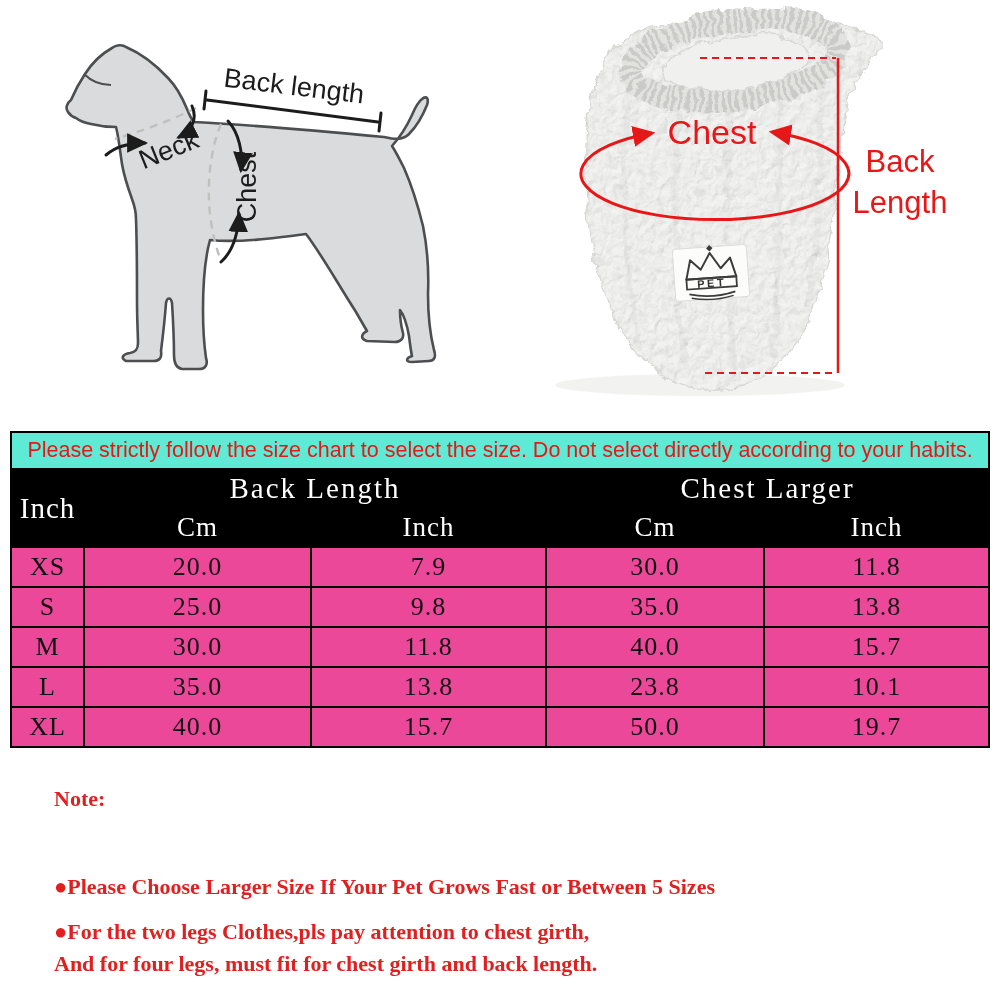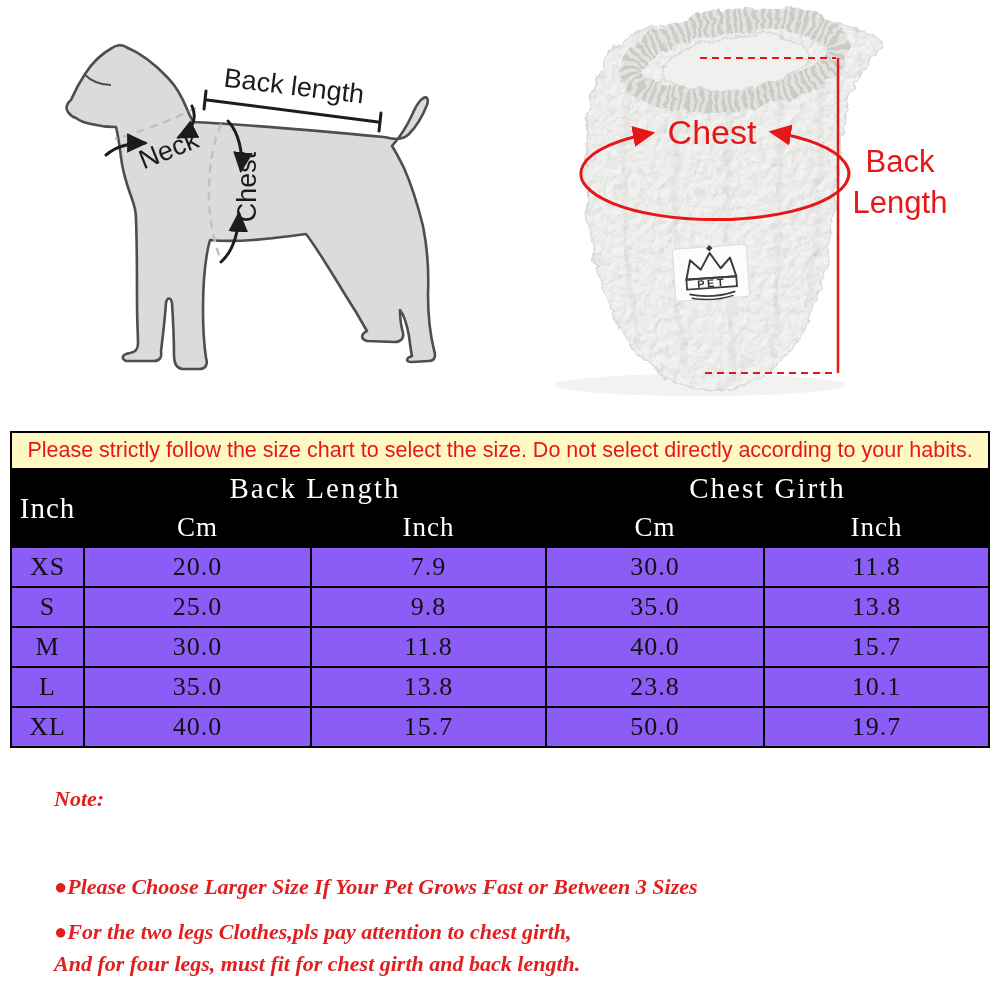--- a/index.html
+++ b/index.html
@@ -8,30 +8,30 @@
   #top-art{position:absolute;left:0;top:0;}
   text{user-select:none;}
   .lblDog{font-family:"Liberation Sans",sans-serif;fill:#1c1c1c;font-size:27px;}
   .lblRedBig{font-family:"Liberation Sans",sans-serif;fill:#e81717;}
   .tagTxt{font-family:"Liberation Sans",sans-serif;fill:#333;font-weight:bold;
           font-size:11px;letter-spacing:2.5px;}
   
   #size-table{position:absolute;left:10px;top:431px;width:978px;border-collapse:collapse;
               table-layout:fixed;font-family:"Liberation Serif",serif;}
   #size-table td{border:2px solid #000;text-align:center;vertical-align:middle;padding:0;}
-  #size-table .warn{height:35px;background:#fef9c3;color:#e81717;
+  #size-table .warn{height:35px;background:#5eead4;color:#e81717;
                     font-family:"Liberation Sans",sans-serif;font-size:21.5px;}
   #size-table .hdr{background:#000;color:#fff;font-weight:normal;}
   #size-table .grp{height:36px;font-size:29px;letter-spacing:2px;}
   #size-table .unit{height:38px;font-size:27px;letter-spacing:1px;}
   #size-table .szc{font-size:29px;letter-spacing:1px;}
-  #size-table .body td{height:38px;font-size:26px;background:#8b5cf6;color:#111;letter-spacing:1px;}
+  #size-table .body td{height:38px;font-size:26px;background:#ec4899;color:#111;letter-spacing:1px;}
   
   .note-line{position:absolute;left:54px;color:#e02020;font-family:"Liberation Serif",serif;
-             font-weight:bold;font-size:22px;white-space:nowrap;font-style:italic;}
+             font-weight:bold;font-size:22px;white-space:nowrap;}
 </style>
 </head>
 <body>
 
 <div id="stage">
 
   <svg id="top-art" width="1000" height="430" viewBox="0 0 1000 430">
     <defs>
       <marker id="arrB" viewBox="0 0 10 10" refX="8.5" refY="5" markerWidth="7" markerHeight="7" orient="auto-start-reverse">
         <path d="M0 0.3 L10 5 L0 9.7 z" fill="#1c1c1c"></path>
@@ -163,21 +163,21 @@
       <col style="width:218px">
         <col style="width:225px">
     </colgroup>
     <tbody>
       <tr>
         <td class="warn" colspan="5">Please strictly follow the size chart to select the size. Do not select directly according to your habits.</td>
       </tr>
       <tr>
         <td class="hdr szc" rowspan="2">Inch</td>
         <td class="hdr grp" colspan="2">Back Length</td>
-        <td class="hdr grp" colspan="2">Chest Girth</td>
+        <td class="hdr grp" colspan="2">Chest Larger</td>
       </tr>
       <tr>
         <td class="hdr unit">Cm</td>
         <td class="hdr unit">Inch</td>
         <td class="hdr unit">Cm</td>
         <td class="hdr unit">Inch</td>
       </tr>
       <tr class="body">
         <td>XS</td>
         <td>20.0</td>
@@ -210,17 +210,17 @@
         <td>XL</td>
         <td>40.0</td>
         <td>15.7</td>
         <td>50.0</td>
         <td>19.7</td>
       </tr>
     </tbody>
   </table>
 
   <div class="note-line" style="top:786px">Note:</div>
-  <div class="note-line" style="top:874px">●Please Choose Larger Size If Your Pet Grows Fast or Between 3 Sizes</div>
+  <div class="note-line" style="top:874px">●Please Choose Larger Size If Your Pet Grows Fast or Between 5 Sizes</div>
   <div class="note-line" style="top:951px">And for four legs, must fit for chest girth and back length.</div>
   <div class="note-line" style="top:919px">●For the two legs Clothes,pls pay attention to chest girth,</div>
 
 </div>
 
 </body></html>

